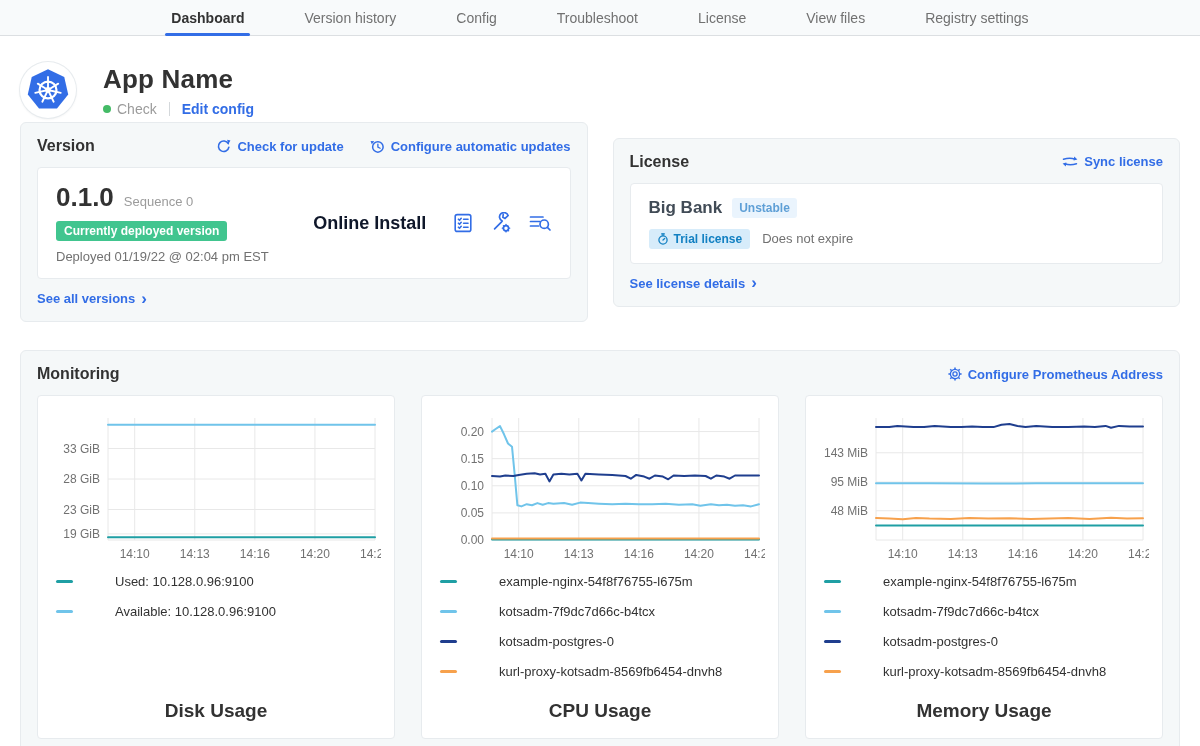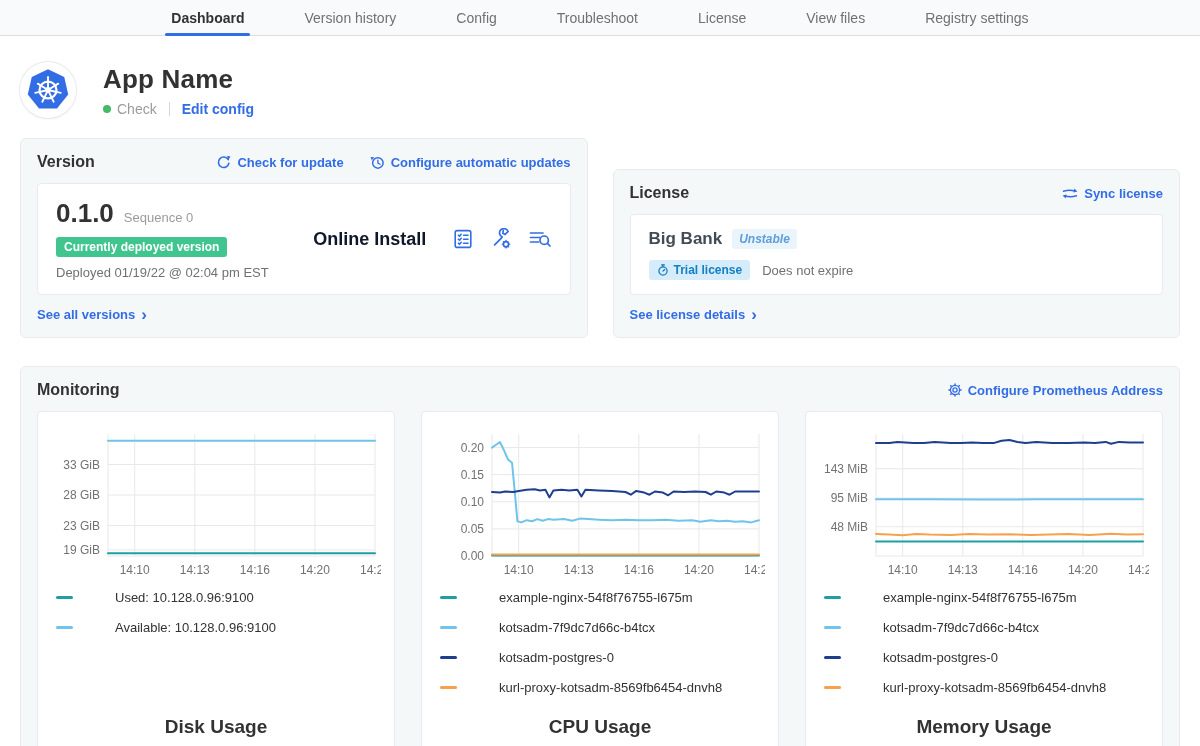--- a/index.html
+++ b/index.html
@@ -25,21 +25,21 @@
   .app-title { font-size:26px; font-weight:700; letter-spacing:.2px; }
   .app-status-row { display:flex; align-items:center; margin-top:6px; font-size:14px; }
   .status-dot { width:8px; height:8px; border-radius:50%; background:#44bb66; margin-right:6px; }
   .status-text { color:#9b9b9b; }
   .vdivider { width:1px; height:14px; background:#d4d8db; margin:0 12px; }
   a.blue-link { color:#326de6; font-weight:600; text-decoration:none; font-size:13px; cursor:pointer;
                 display:inline-flex; align-items:center; gap:6px; }
   .app-status-row a.blue-link { font-size:14px; }
 
   
-  .cards-row { display:flex; gap:25px; margin-top:20px; align-items:flex-end; }
+  .cards-row { display:flex; gap:25px; margin-top:4px; align-items:center; }
   .card { background:#f5f8f9; border:1px solid #e7ebee; border-radius:6px; padding:14px 16px; }
   .card-head { display:flex; align-items:center; justify-content:space-between; margin-bottom:12px; }
   .card-title { font-size:16px; font-weight:700; }
   .head-links { display:flex; gap:26px; }
   .inner-card { background:#fff; border:1px solid #e7ebee; border-radius:4px; padding:14px 18px; }
   .see-link { margin-top:12px; display:inline-flex; }
   .chev { font-size:17px; line-height:12px; font-weight:700; }
 
   .version-card { flex:1 1 0; }
   .license-card { flex:1 1 0; }
@@ -52,21 +52,21 @@
   .badge-green { display:inline-block; margin-top:8px; background:#41c58f; color:#fff;
                  font-size:12px; font-weight:700; padding:3px 8px; border-radius:3px; }
   .deployed { margin-top:8px; font-size:13px; color:#717171; }
   .ver-mid { flex:1; text-align:center; font-size:18px; font-weight:700; color:#0f172a; }
   .ver-icons { display:flex; gap:16px; align-items:center; }
   .icon-btn { cursor:pointer; display:flex; color:#326de6; }
 
   .lic-name-row { display:flex; align-items:center; gap:10px; }
   .lic-name { font-size:17px; font-weight:700; color:#414b56; }
   .badge-channel { background:#eaf4fd; color:#5e9fd6; font-size:12px; font-weight:600;
-                   padding:3px 7px; border-radius:3px;font-style:italic; }
+                   padding:3px 7px; border-radius:3px; }
   .lic-row2 { display:flex; align-items:center; gap:12px; margin-top:11px; }
   .badge-trial { background:#d7ecfa; color:#1280c2; font-size:12px; font-weight:700;
                  padding:3px 8px; border-radius:3px; display:inline-flex; align-items:center; gap:5px; }
   .lic-expire { font-size:13px; color:#717171; }
 
   
   .monitoring { margin-top:28px; padding-bottom:18px; }
   .charts-row { display:flex; gap:26px; align-items:stretch; margin-top:4px; }
   .chart-card { flex:1 1 0; background:#fff; border:1px solid #e7ebee; border-radius:4px;
                 padding:12px 10px 14px; display:flex; flex-direction:column; overflow:hidden; }

